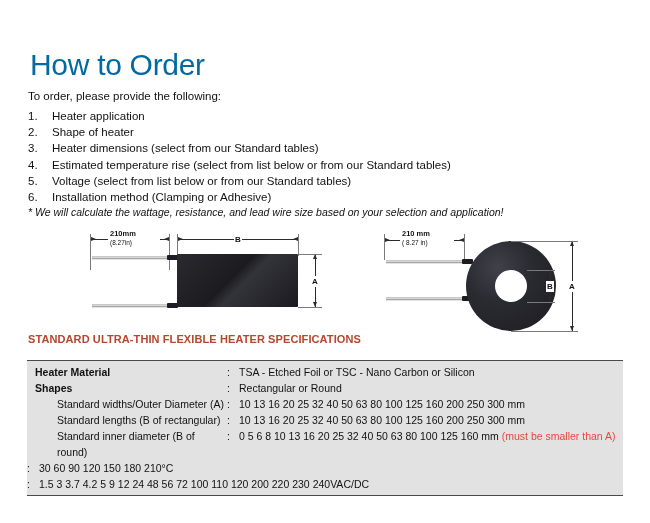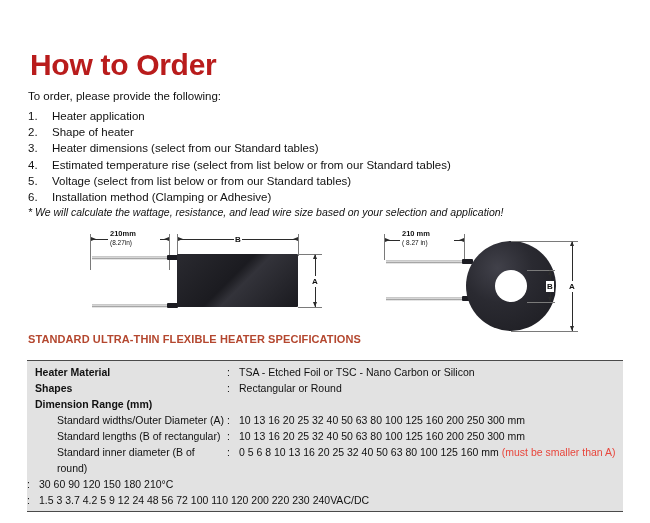--- a/index.html
+++ b/index.html
@@ -22,23 +22,23 @@
     width: 650px;
     height: 523px;
   }
 
   
   .title {
     position: absolute;
     left: 30px;
     top: 50px;
     font-size: 30px;
-    font-weight: bold;
+    font-weight: normal;
     letter-spacing: -0.3px;
-    color: #b91c1c;
+    color: #0369a1;
     line-height: 1;
   }
 
   
   .intro {
     position: absolute;
     left: 28px;
     top: 90px;
     font-size: 11.5px;
     color: #111;
@@ -353,25 +353,20 @@
       <span class="spec-colon">:</span>
       <span class="spec-value"><span>TSA  - Etched Foil  or  TSC - Nano Carbon  or  Silicon</span><span class="spec-note-red"></span></span>
     </div>
 
     <div class="spec-row">
       <span class="spec-label">Shapes</span>
       <span class="spec-colon">:</span>
       <span class="spec-value"><span>Rectangular or Round</span><span class="spec-note-red"></span></span>
     </div>
 
-    <div class="spec-row">
-      <span class="spec-label">Dimension Range (mm)</span>
-      <span class="spec-colon"></span>
-      <span class="spec-value"><span></span><span class="spec-note-red"></span></span>
-    </div>
 
     <div class="spec-row">
       <span class="spec-label indent">Standard widths/Outer Diameter (A)</span>
       <span class="spec-colon">:</span>
       <span class="spec-value"><span>10  13  16  20  25  32  40  50  63  80  100  125  160  200  250 300 mm</span><span class="spec-note-red"></span></span>
     </div>
 
     <div class="spec-row">
       <span class="spec-label indent">Standard lengths (B of rectangular)</span>
       <span class="spec-colon">:</span>

